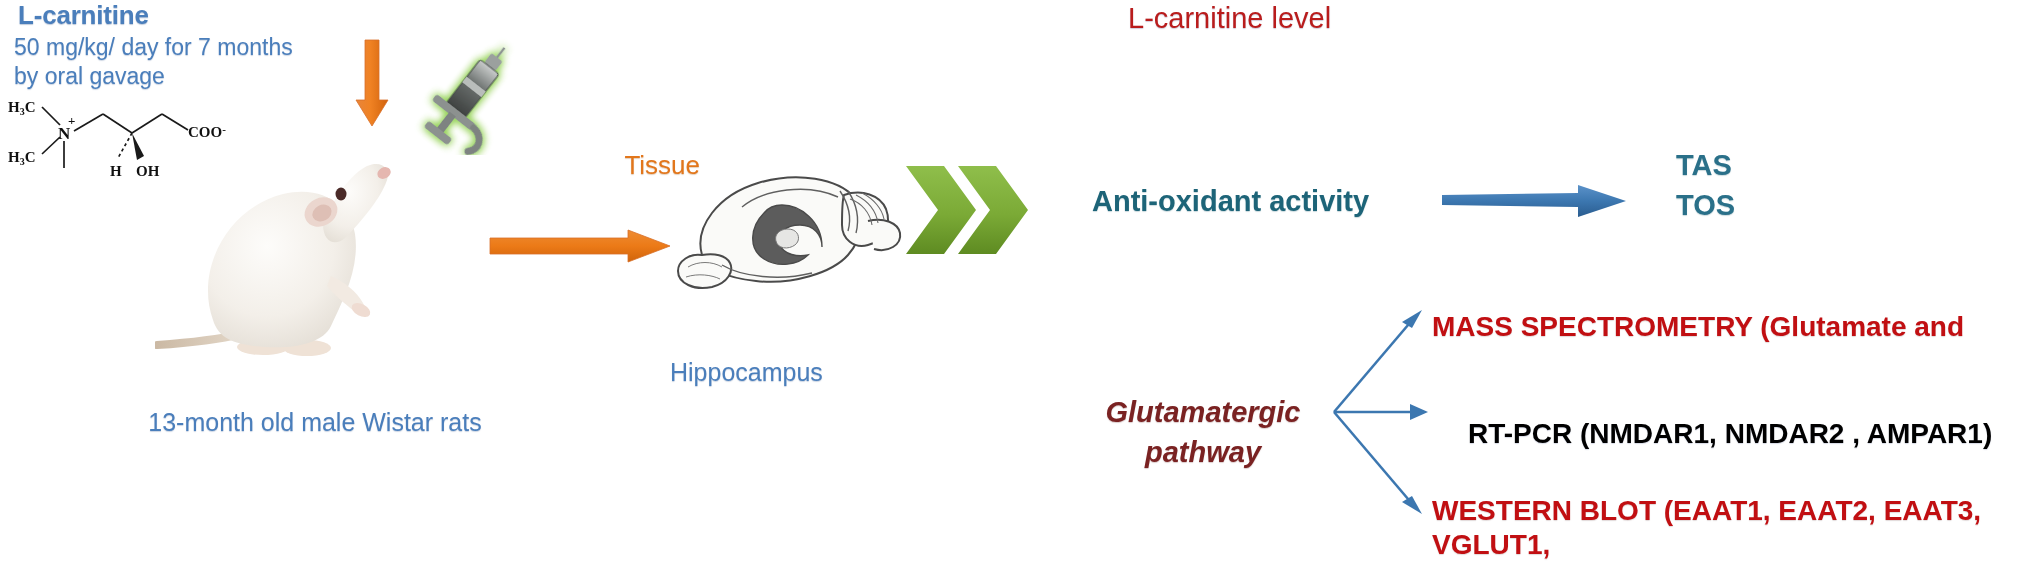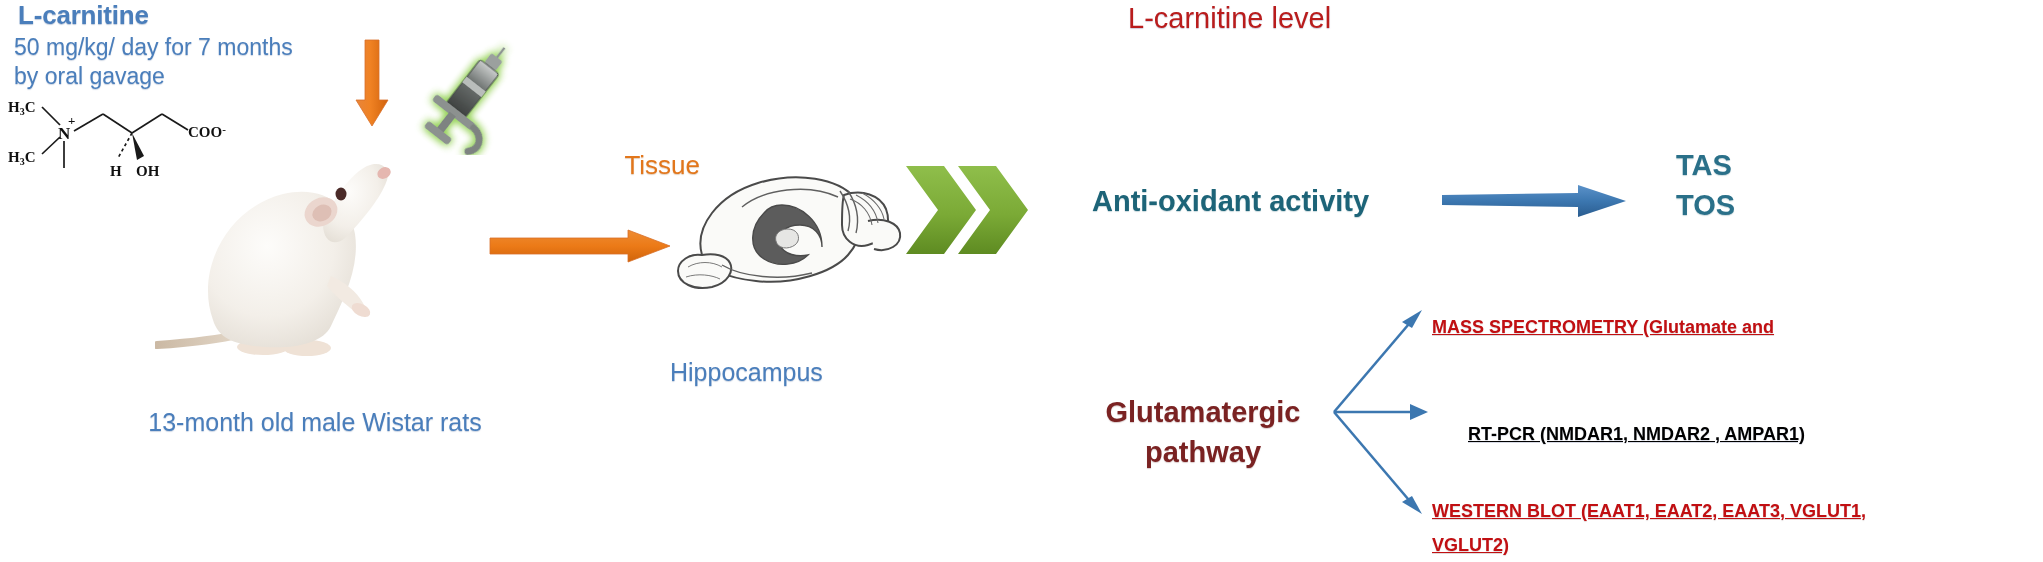--- a/index.html
+++ b/index.html
@@ -116,29 +116,29 @@
 
   #glutamatergic-pathway {
     left: 1090px; top: 392px;
     width: 226px;
     text-align: center;
     font-size: 29px;
     font-weight: bold;
     color: #7A2222;
     line-height: 40px;
     text-shadow: 0 1px 1px rgba(170,140,140,0.45);
+    font-style: italic;
   }
   #branch-arrows { left: 1330px; top: 300px; width: 110px; height: 230px; }
 
   .assay {
-    font-size: 18px;
+    font-size: 28px;
     font-weight: bold;
     line-height: 34px;
     text-shadow: 0 1px 1px rgba(170,150,150,0.35);
-    text-decoration: underline;
   }
   #assay-ms {
     left: 1432px; top: 310px; width: 600px;
     color: #C10F12;
   }
   #assay-rtpcr {
     left: 1468px; top: 417px; width: 600px;
     color: #000000;
     text-shadow: 0 1px 1px rgba(140,150,180,0.35);
   }

